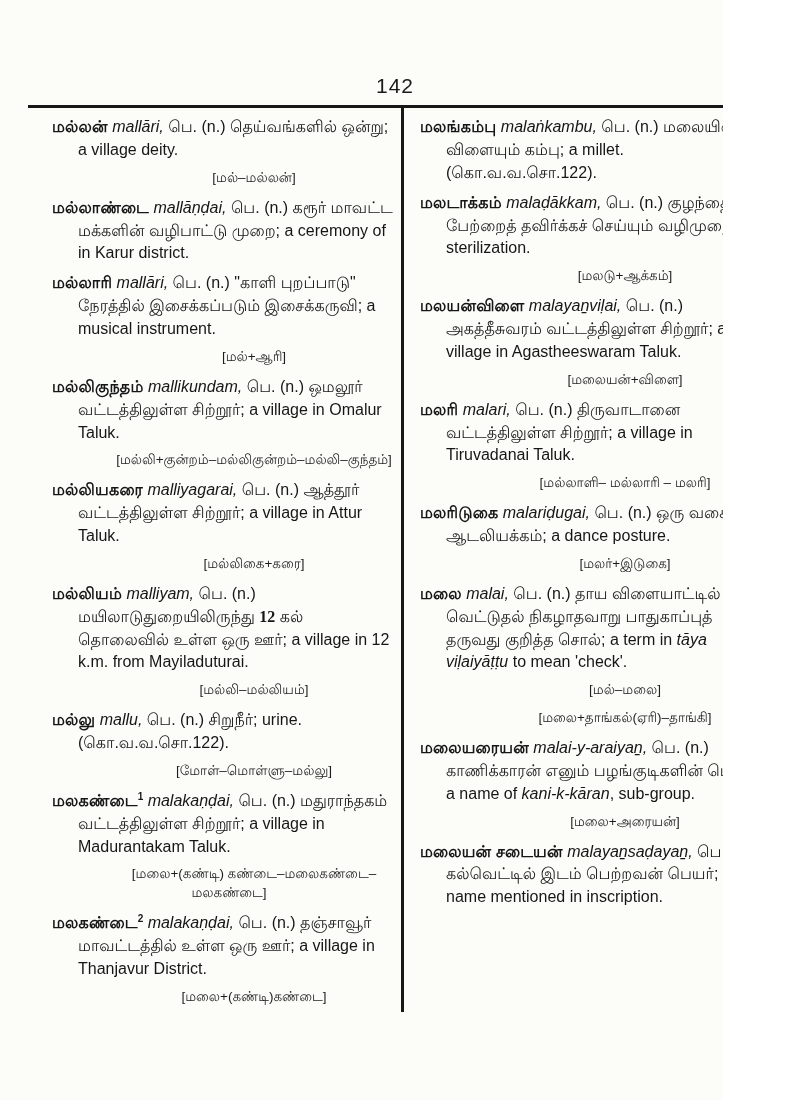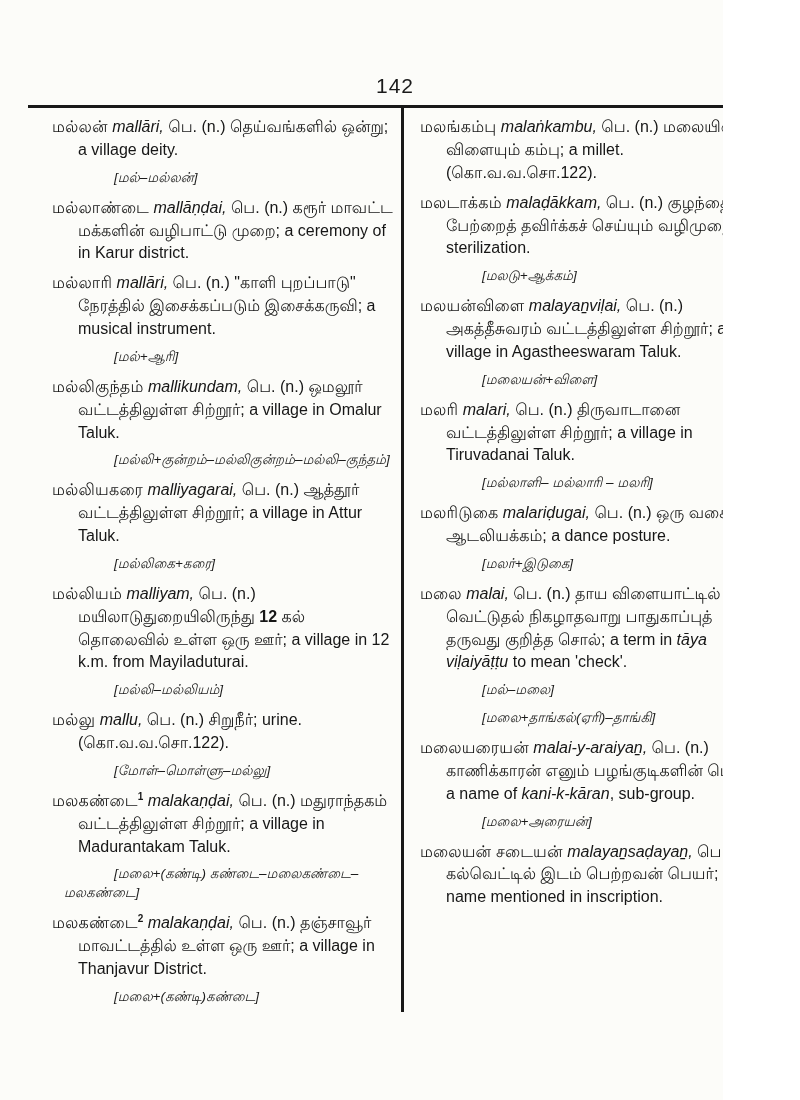--- a/index.html
+++ b/index.html
@@ -30,30 +30,31 @@
     height:900px; overflow:hidden;
   }
   .col-left  { left:52px;  width:342px; }
   .col-right { left:420px; width:348px; }
   .entry {
     margin:0 0 7px 0;
     padding-left:26px; text-indent:-26px;
     font-size:16px; line-height:1.43;
     color:#161616;
   }
-  .headword { font-weight:normal; letter-spacing:0.2px; }
+  .headword { font-weight:bold; letter-spacing:0.2px; }
   .hw-sup { font-weight:bold; font-size:10px; vertical-align:super; line-height:0; }
   .translit { font-style:italic; }
   .it { font-style:italic; }
-  .b { font-weight:bold; }
+  .b { font-weight:bold;font-family:Liberation Serif, serif; }
   .etym {
     margin:1px 0 9px 0;
     padding-left:12px; text-indent:50px;
-    font-size:13.5px; font-style:italic; line-height:1.4;
+    font-size:13.5px; line-height:1.4;
     color:#1c1c1c;
+    text-align:center;
   }
 </style>
 </head>
 <body>
 
 <div class="page">
   <div class="page-number">142</div>
   <div class="header-rule"></div>
   <div class="column-divider"></div>
   <div class="col col-left" id="col-left">

